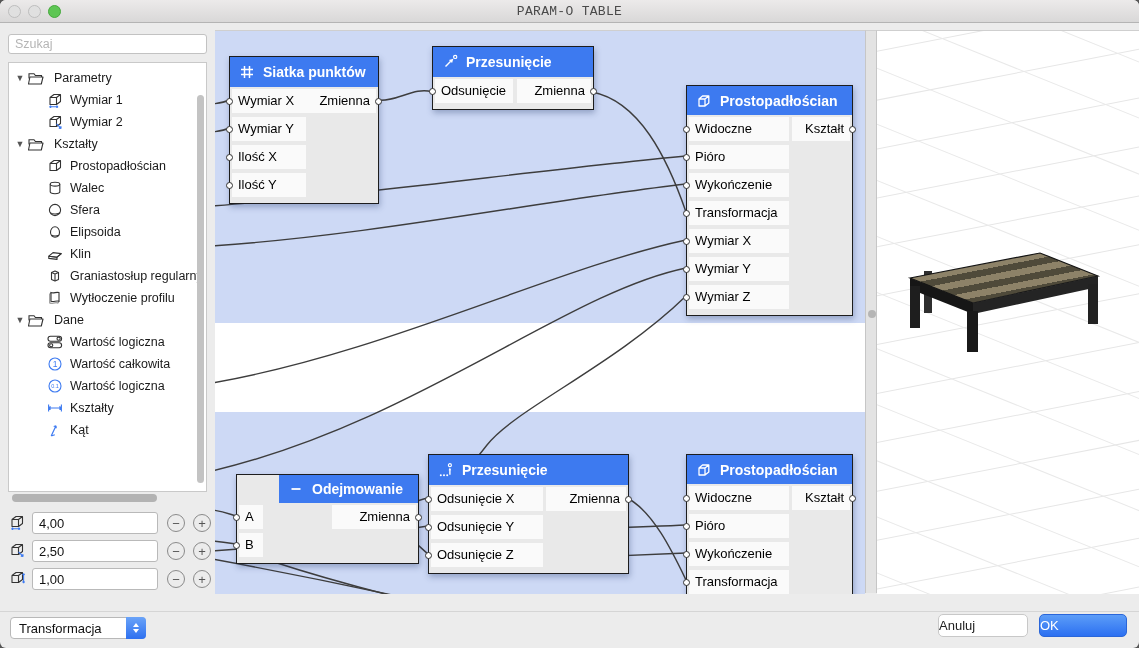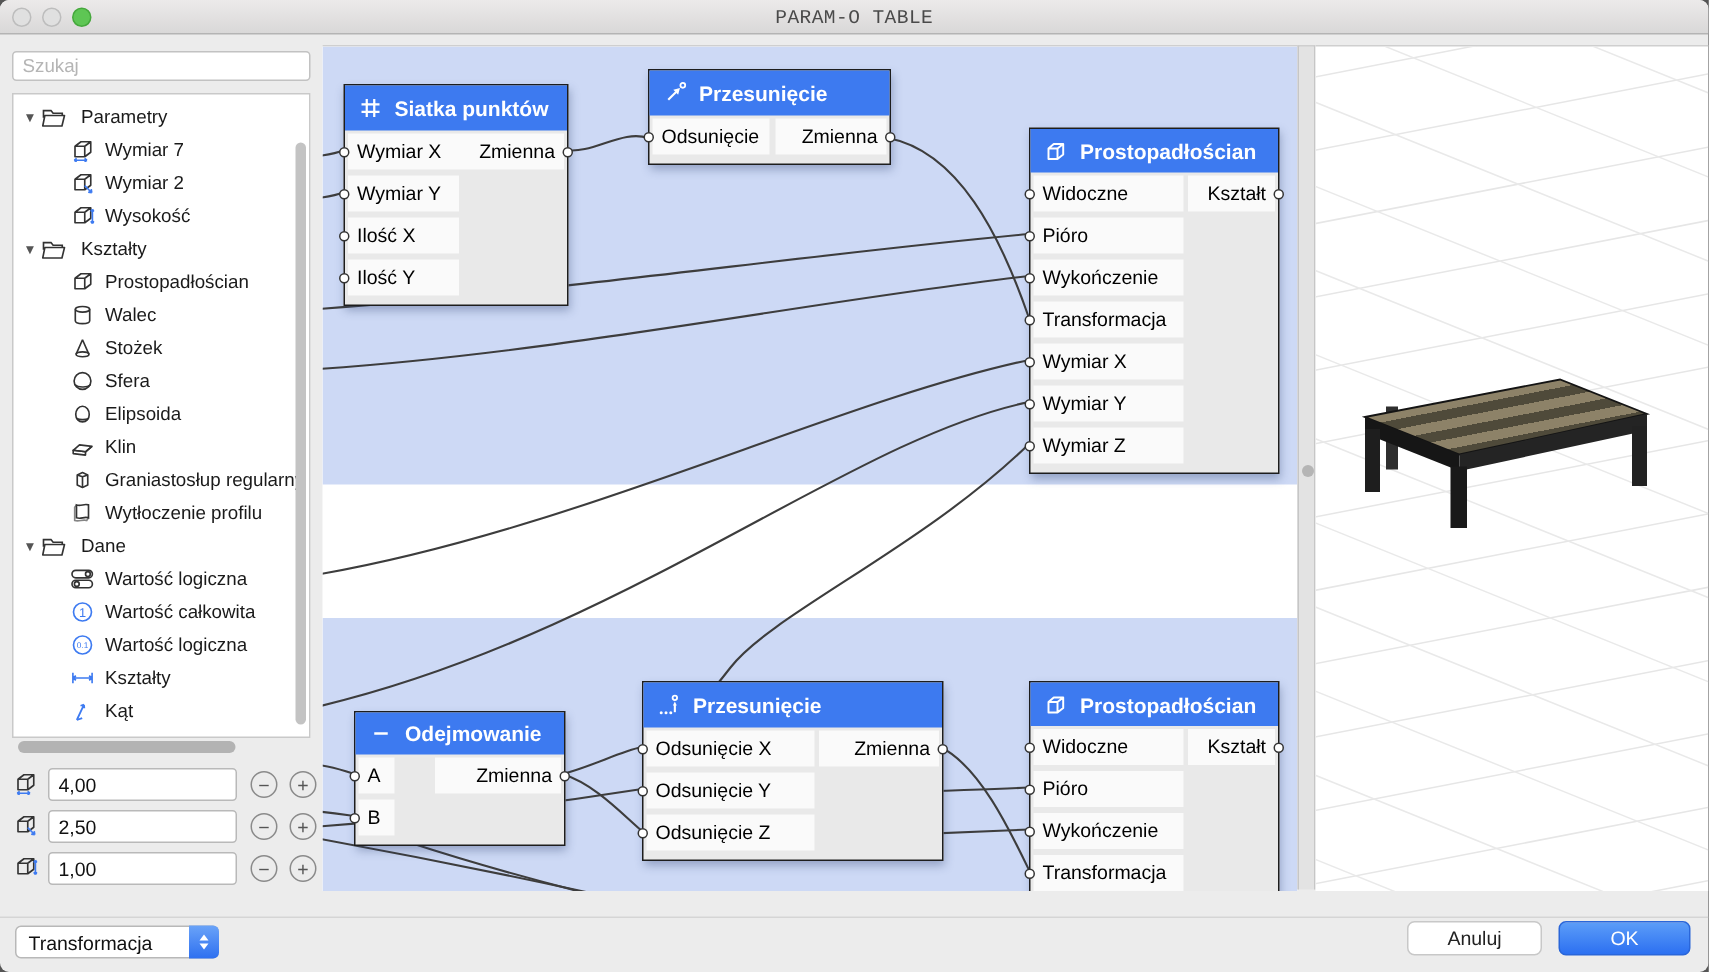--- a/index.html
+++ b/index.html
@@ -60,21 +60,21 @@
   
   .footline{position:absolute;left:0;top:611px;right:0;height:1px;background:#d5d5d5;}
   .popup{position:absolute;left:10px;top:617px;width:136px;height:22px;background:#fff;border:1px solid #b8b8b8;
     border-radius:4px;box-sizing:border-box;font-size:13px;color:#111;}
   .popup .val{position:absolute;left:8px;top:3px;}
   .popup .arrows{position:absolute;right:-1px;top:-1px;width:20px;height:22px;border-radius:0 4px 4px 0;
     background:linear-gradient(#6aa3f8,#2e70f0);display:flex;flex-direction:column;align-items:center;justify-content:center;}
   .arr{width:0;height:0;border-left:3.5px solid transparent;border-right:3.5px solid transparent;}
   .arr.up{border-bottom:4px solid #fff;margin-bottom:2px;}
   .arr.down{border-top:4px solid #fff;}
-  .btn{position:absolute;top:614px;height:23px;border-radius:5px;font-size:13px;text-align:center;line-height:22px;box-sizing:border-box;}
+  .btn{position:absolute;top:614px;height:23px;border-radius:5px;font-size:13px;line-height:22px;box-sizing:border-box;}
   .btn.cancel{left:938px;width:90px;background:#fff;border:1px solid #c8c8c8;color:#222;}
   .btn.ok{left:1039px;width:88px;background:linear-gradient(#5c9df8,#2c70f1);border:1px solid #2a66d9;color:#fff;}
 </style>
 </head>
 <body>
 
 <div class="window">
 
   <div class="titlebar">
     <span class="light close"></span>
@@ -98,41 +98,31 @@
         <span class="tree-label">Parametry</span>
       </div>
       <div class="tree-row">
         <span class="kid-spacer"></span>
         <span class="icon ">
           <svg viewBox="0 0 16 16">
             <path d="M3 5.5 H9.5 V12.5 H3 Z M3 5.5 L7 2.5 H13.5 L9.5 5.5 M13.5 2.5 V9.5 L9.5 12.5" fill="none" stroke="#333" stroke-width="1.1" stroke-linejoin="round"></path>
             <path d="M2.5 14.8 H11 M2.5 14.8 l1.6 -1.2 M2.5 14.8 l1.6 1.1 M11 14.8 l-1.6 -1.2 M11 14.8 l-1.6 1.1" stroke="#3e7bf1" stroke-width="1.1" fill="none"></path>
           </svg>
         </span>
-        <span class="tree-label">Wymiar 7</span>
+        <span class="tree-label">Wymiar 1</span>
       </div>
       <div class="tree-row">
         <span class="kid-spacer"></span>
         <span class="icon ">
           <svg viewBox="0 0 16 16">
             <path d="M3 5.5 H9.5 V12.5 H3 Z M3 5.5 L7 2.5 H13.5 L9.5 5.5 M13.5 2.5 V9.5 L9.5 12.5" fill="none" stroke="#333" stroke-width="1.1" stroke-linejoin="round"></path>
             <path d="M9.5 9.8 L14.2 14.5 M14.2 14.5 l-0.4 -2.4 M14.2 14.5 l-2.4 -0.4" stroke="#3e7bf1" stroke-width="1.1" fill="none"></path>
           </svg>
         </span>
         <span class="tree-label">Wymiar 2</span>
-      </div>
-      <div class="tree-row">
-        <span class="kid-spacer"></span>
-        <span class="icon ">
-          <svg viewBox="0 0 16 16">
-            <path d="M3 5.5 H9.5 V12.5 H3 Z M3 5.5 L7 2.5 H13.5 L9.5 5.5 M13.5 2.5 V9.5 L9.5 12.5" fill="none" stroke="#333" stroke-width="1.1" stroke-linejoin="round"></path>
-            <path d="M14.6 3.5 V13 M14.6 3.5 l-1.1 1.5 M14.6 3.5 l1.1 1.5 M14.6 13 l-1.1 -1.5 M14.6 13 l1.1 -1.5" stroke="#3e7bf1" stroke-width="1.1" fill="none"></path>
-          </svg>
-        </span>
-        <span class="tree-label">Wysokość</span>
       </div>
       <div class="tree-row">
         <span class="disc">▼</span>
         <span class="ficon">
           <span class="icon ">
             <svg viewBox="0 0 18 14">
               <path d="M2 7 V2.2 H7 L8.4 4 H14.5 V5.5" fill="none" stroke="#333" stroke-width="1.1"></path>
               <path d="M1.5 12.5 L2.9 5.5 H16 L14.3 12.5 Z" fill="none" stroke="#333" stroke-width="1.1" stroke-linejoin="round"></path>
             </svg>
           </span>
@@ -152,32 +142,20 @@
         <span class="kid-spacer"></span>
         <span class="icon ">
           <svg viewBox="0 0 16 16">
             <g fill="none" stroke="#333" stroke-width="1.1">
               <ellipse cx="8" cy="4.2" rx="4.8" ry="1.9"></ellipse>
               <path d="M3.2 4.2 V11.8 c0 1.1 2.1 1.9 4.8 1.9 s4.8 -0.8 4.8 -1.9 V4.2"></path>
             </g>
           </svg>
         </span>
         <span class="tree-label">Walec</span>
-      </div>
-      <div class="tree-row">
-        <span class="kid-spacer"></span>
-        <span class="icon ">
-          <svg viewBox="0 0 16 16">
-            <g fill="none" stroke="#333" stroke-width="1.1">
-              <path d="M8 2.5 L12.3 12.2 M8 2.5 L3.7 12.2"></path>
-              <path d="M3.7 12.2 a4.3 1.6 0 0 0 8.6 0 a4.3 1.6 0 0 0 -8.6 0"></path>
-            </g>
-          </svg>
-        </span>
-        <span class="tree-label">Stożek</span>
       </div>
       <div class="tree-row">
         <span class="kid-spacer"></span>
         <span class="icon ">
           <svg viewBox="0 0 16 16">
             <g fill="none" stroke="#333" stroke-width="1.1">
               <circle cx="8" cy="8" r="5.6"></circle>
               <path d="M3.2 10.5 a5.5 2.3 0 0 0 10 0.3"></path>
             </g>
           </svg>
@@ -424,21 +402,21 @@
           <span class="conn" style="top:123.5px;left:-4px"></span>
           <div class="port in" style="top:143px;width:100px">Wymiar X</div>
           <span class="conn" style="top:151.5px;left:-4px"></span>
           <div class="port in" style="top:171px;width:100px">Wymiar Y</div>
           <span class="conn" style="top:179.5px;left:-4px"></span>
           <div class="port in" style="top:199px;width:100px">Wymiar Z</div>
           <span class="conn" style="top:207.5px;left:-4px"></span>
           <div class="port out" style="top:31px;width:58px;right:2px">Kształt</div>
           <span class="conn" style="top:39.5px;right:-4px"></span>
         </div>
-        <div class="node" style="left: 21px; top: 443px; width: 139px; height: 88px;">
+        <div class="node" style="left: 21px; top: 443px; width: 139px; height: 88px; padding-left: 42px;">
           <div class="node-header" style="height:28px">
             <span class="icon ">
               <svg viewBox="0 0 16 16">
                 <path d="M3.5 8 H12.5" stroke="#fff" stroke-width="1.8"></path>
               </svg>
             </span>
             <span class="node-title">Odejmowanie</span>
           </div>
           <div class="port in" style="top:30px;width:24px">A</div>
           <span class="conn" style="top:38.5px;left:-4px"></span>

